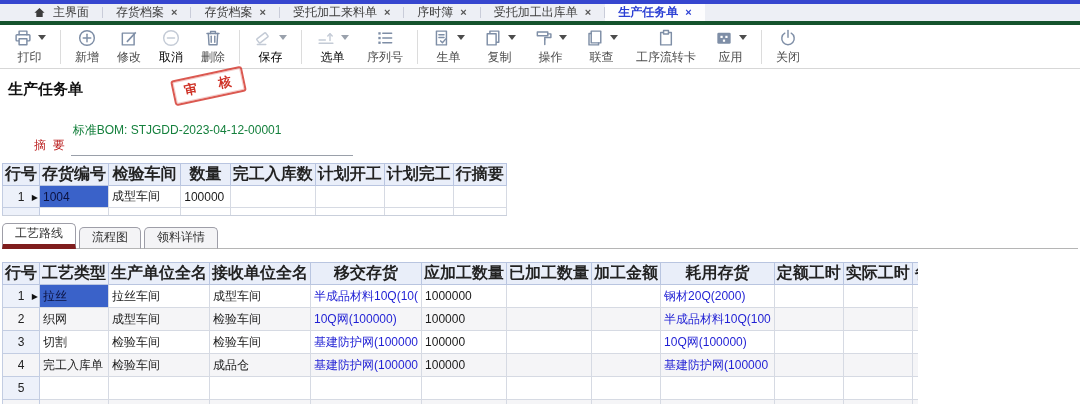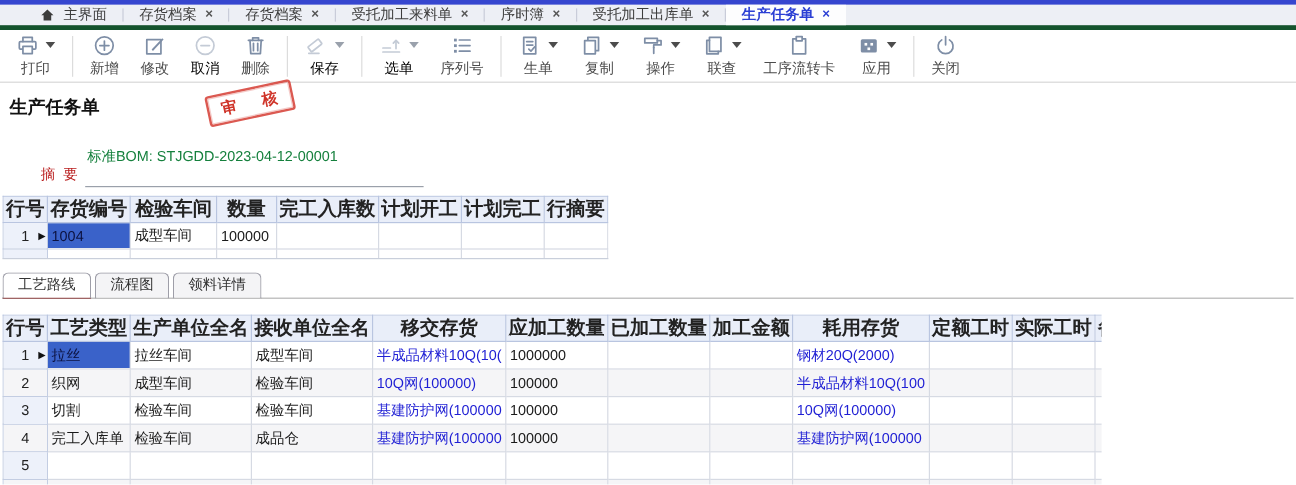--- a/index.html
+++ b/index.html
@@ -51,21 +51,21 @@
   .grid td.rn{background:#edf1fa;border-color:#c3cde2;text-align:center;position:relative;color:#222;}
   .grid td.sel{background:#3a62c9;color:#0c1240;}
   .grid td.link{color:#1f1fd4;}
   .rn .mk{position:absolute;right:1px;top:50%;transform:translateY(-50%);font-size:8px;color:#111;}
   #grid1wrap{position:absolute;left:2px;top:163px;width:505px;height:52px;overflow:hidden;border-bottom:1px solid #c9cfdb;}
   #grid2wrap{position:absolute;left:2px;top:262px;width:916px;height:142px;overflow:hidden;}
   
   .dtabs{position:absolute;left:2px;top:229px;width:1076px;height:19px;display:flex;align-items:flex-end;border-bottom:1px solid #b5b5b5;}
   .dtab{border:1px solid #9e9ea8;border-radius:5px 5px 0 0;padding:1px 12px 2px;background:#f4f4f6;color:#333;
         margin-right:3px;margin-bottom:-1px;border-bottom:1px solid #b5b5b5;white-space:nowrap;cursor:pointer;}
-  .dtab.active{background:#fff;border-bottom:1px solid #7f1d1d;z-index:2;}
+  .dtab.active{background:#fff;border-bottom:5px solid #7f1d1d;z-index:2;}
 </style>
 </head>
 <body>
 
 <div id="app">
   <div class="topstrip"></div>
 
   <div class="tabbar" id="tabstrip">
     <div class="tb-tab">
       <span class="homeicon">

